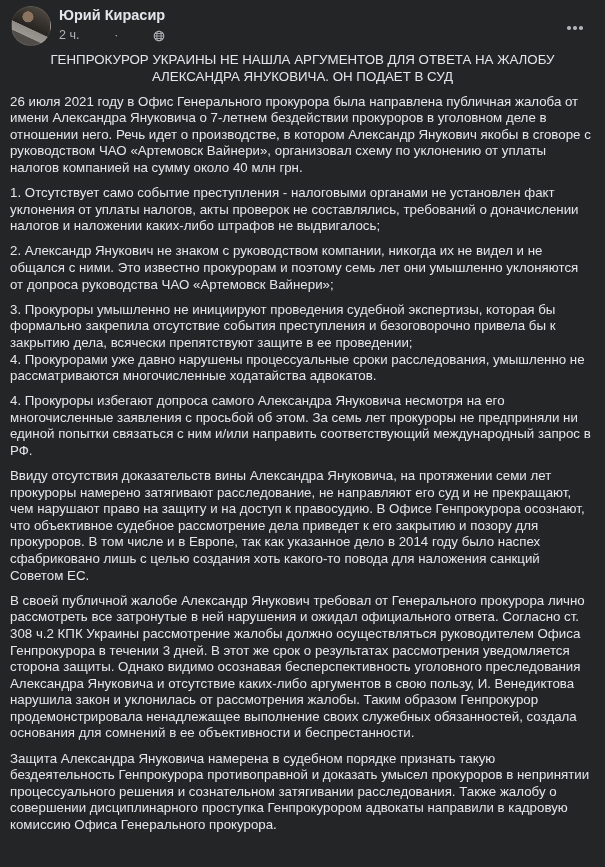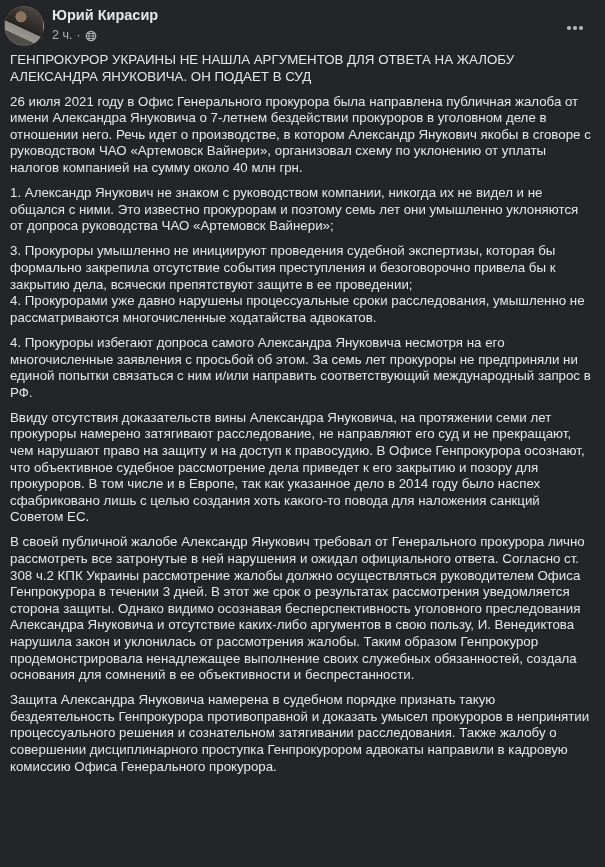--- a/index.html
+++ b/index.html
@@ -18,21 +18,21 @@
   }
   .post-card {
     width: 100%;
     height: 100%;
     background: var(--card-background, #242526);
     padding: 0;
   }
   .post-header {
     display: flex;
     align-items: flex-start;
-    padding: 6px 10px 4px 4px;
+    padding: 6px 10px 4px 11px;
   }
   .avatar {
     width: 40px;
     height: 40px;
     border-radius: 50%;
     flex: 0 0 40px;
     cursor: pointer;
     background:
       radial-gradient(circle at 42% 26%, #8a7460 0 15%, rgba(0,0,0,0) 16%),
       linear-gradient(205deg, #575049 0%, #3a3530 32%, #262320 55%, #8f8c87 56%, #9a968f 72%, #504c48 73% 100%);
@@ -51,20 +51,21 @@
     cursor: pointer;
   }
   .post-meta {
     display: flex;
     align-items: center;
     gap: 4px;
     color: var(--text-secondary, #b0b3b8);
     font-size: 12.5px;
     line-height: 16px;
     margin-top: 2px;
+    justify-content: space-between;
   }
   .post-meta .globe { display: inline-flex; margin-top: 1px; }
   .options-button {
     margin-left: auto;
     width: 32px;
     height: 32px;
     border-radius: 50%;
     display: flex;
     align-items: center;
     justify-content: center;
@@ -82,21 +83,21 @@
   .post-body {
     padding: 2px 10px 8px 10px;
     color: var(--text-primary, #e4e6eb);
     font-size: 13.3px;
     line-height: 16.6px;
   }
   .post-body p {
     margin: 0 0 8.5px 0;
     white-space: pre-line;
   }
-  .post-headline { margin: 0 0 8.5px 0; }
+  .post-headline { margin: 0 0 8.5px 0; text-align: center; }
 </style>
 </head>
 <body>
 
 <div class="post-card">
 
   <div class="post-header">
     <div class="avatar"></div>
 
     <div class="header-info">
@@ -120,21 +121,22 @@
           <span class="dot"></span>
           <span class="dot"></span>
       </span>
     </div>
   </div>
 
   <div class="post-body">
     <p class="post-headline">ГЕНПРОКУРОР УКРАИНЫ НЕ НАШЛА АРГУМЕНТОВ ДЛЯ ОТВЕТА НА ЖАЛОБУ АЛЕКСАНДРА ЯНУКОВИЧА. ОН ПОДАЕТ В СУД</p>
     <div>
         <p>26 июля 2021 году в Офис Генерального прокурора была направлена публичная жалоба от имени Александра Януковича о 7-летнем бездействии прокуроров в уголовном деле в отношении него. Речь идет о производстве, в котором Александр Янукович якобы в сговоре с руководством ЧАО «Артемовск Вайнери», организовал схему по уклонению от уплаты налогов компанией на сумму около 40 млн грн.</p>
-        <p>1. Александр Янукович не знаком с руководством компании, никогда их не видел и не общался с ними. Это известно прокурорам и поэтому семь лет они умышленно уклоняются от допроса руководства ЧАО «Артемовск Вайнери»;</p>
+        <p>1. Отсутствует само событие преступления - налоговыми органами не установлен факт уклонения от уплаты налогов, акты проверок не составлялись, требований о доначислении налогов и наложении каких-либо штрафов не выдвигалось;</p>
+        <p>2. Александр Янукович не знаком с руководством компании, никогда их не видел и не общался с ними. Это известно прокурорам и поэтому семь лет они умышленно уклоняются от допроса руководства ЧАО «Артемовск Вайнери»;</p>
         <p>3. Прокуроры умышленно не инициируют проведения судебной экспертизы, которая бы формально закрепила отсутствие события преступления и безоговорочно привела бы к закрытию дела, всячески препятствуют защите в ее проведении;
 4. Прокурорами уже давно нарушены процессуальные сроки расследования, умышленно не рассматриваются многочисленные ходатайства адвокатов.</p>
         <p>4. Прокуроры избегают допроса самого Александра Януковича несмотря на его многочисленные заявления с просьбой об этом. За семь лет прокуроры не предприняли ни единой попытки связаться с ним и/или направить соответствующий международный запрос в РФ.</p>
         <p>Ввиду отсутствия доказательств вины Александра Януковича, на протяжении семи лет прокуроры намерено затягивают расследование, не направляют его суд и не прекращают, чем нарушают право на защиту и на доступ к правосудию. В Офисе Генпрокурора осознают, что объективное судебное рассмотрение дела приведет к его закрытию и позору для прокуроров. В том числе и в Европе, так как указанное дело в 2014 году было наспех сфабриковано лишь с целью создания хоть какого-то повода для наложения санкций Советом ЕС.</p>
         <p>В своей публичной жалобе Александр Янукович требовал от Генерального прокурора лично рассмотреть все затронутые в ней нарушения и ожидал официального ответа. Согласно ст. 308 ч.2 КПК Украины рассмотрение жалобы должно осуществляться руководителем Офиса Генпрокурора в течении 3 дней. В этот же срок о результатах рассмотрения уведомляется сторона защиты. Однако видимо осознавая бесперспективность уголовного преследования Александра Януковича и отсутствие каких-либо аргументов в свою пользу, И. Венедиктова нарушила закон и уклонилась от рассмотрения жалобы. Таким образом Генпрокурор продемонстрировала ненадлежащее выполнение своих служебных обязанностей, создала основания для сомнений в ее объективности и беспрестанности.</p>
         <p>Защита Александра Януковича намерена в судебном порядке признать такую бездеятельность Генпрокурора противоправной и доказать умысел прокуроров в непринятии процессуального решения и сознательном затягивании расследования. Также жалобу о совершении дисциплинарного проступка Генпрокурором адвокаты направили в кадровую комиссию Офиса Генерального прокурора.</p>
       </div>
   </div>
 
 </div>

